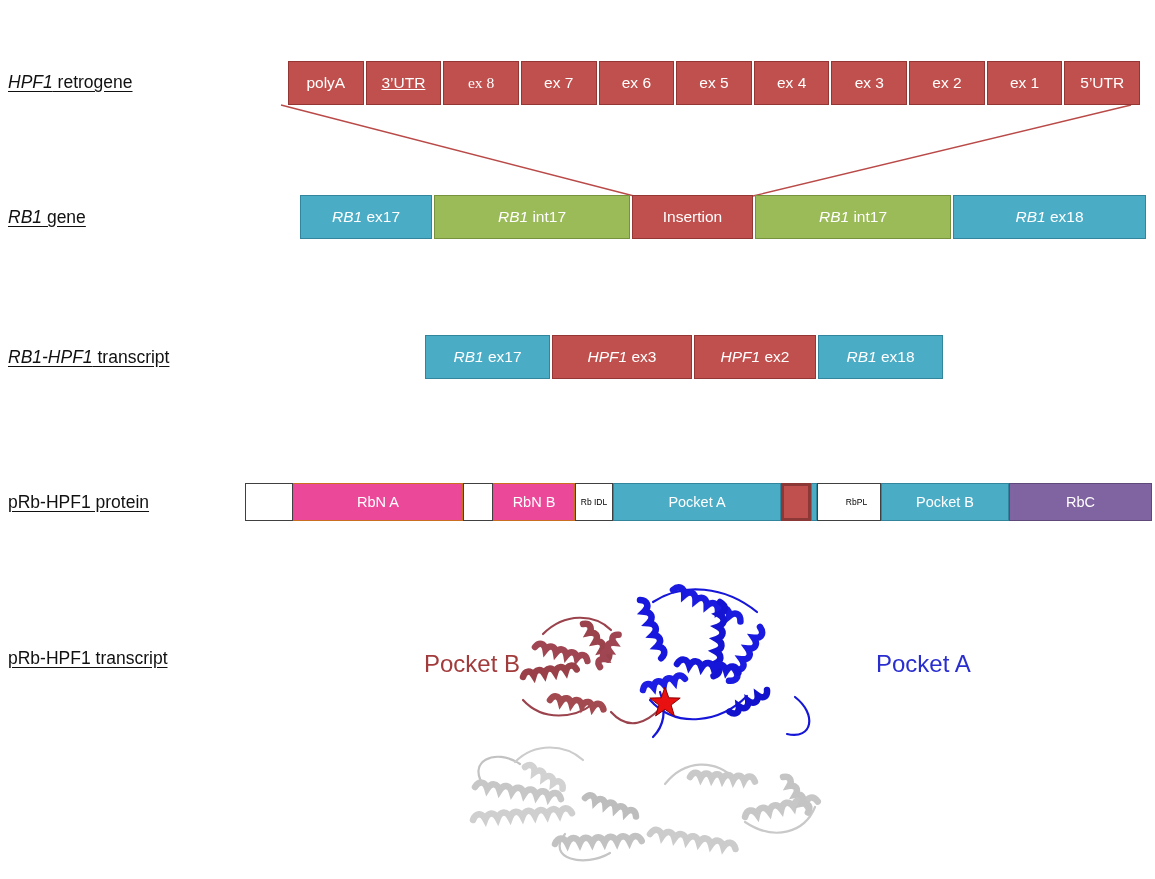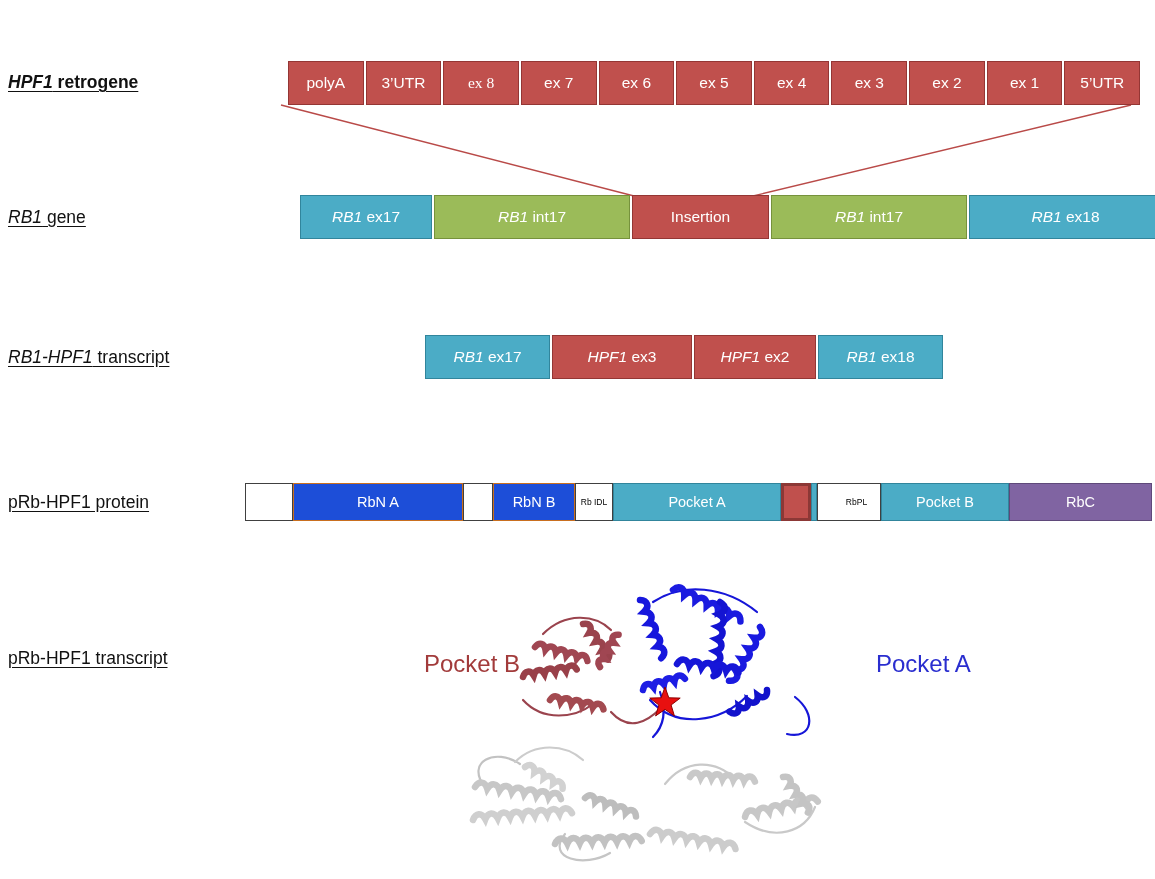--- a/index.html
+++ b/index.html
@@ -22,21 +22,21 @@
     display:flex;align-items:center;justify-content:center;
     color:#ffffff;font-size:15.5px;
     border:1px solid transparent;
     box-sizing:border-box;
     height:44px;
     white-space:pre;
   }
   .c-red{background:#C0504D;border-color:#943634;}
   .c-teal{background:#4BACC6;border-color:#31859C;}
   .c-green{background:#9BBB59;border-color:#76923C;}
-  .c-orange{background:#1d4ed8;border-color:#D87F2A;}
+  .c-orange{background:#ec4899;border-color:#D87F2A;}
   .c-purple{background:#8064A2;border-color:#5F497A;}
   .c-white{background:#ffffff;border-color:#404040;color:#000;}
   .protein-bar{position:absolute;display:flex;z-index:2;}
   .pseg{
     display:flex;align-items:center;justify-content:center;
     height:38px;box-sizing:border-box;
     color:#fff;font-size:14.5px;
     border:1px solid #404040;
     white-space:pre;
   }
@@ -56,40 +56,40 @@
 </head>
 <body>
 
 <div id="figure">
 
   <svg id="connector-svg" width="1155" height="879">
     <line x1="281" y1="105" x2="634" y2="196" stroke="#B94A48" stroke-width="1.4"></line>
     <line x1="1131" y1="105" x2="753" y2="196" stroke="#B94A48" stroke-width="1.4"></line>
   </svg>
 
-  <div class="row-label" style="top:72px;font-weight:bold;"><span style="font-style: italic;">HPF1</span><span> retrogene</span></div>
+  <div class="row-label" style="top:72px;"><span style="font-style: italic;">HPF1</span><span> retrogene</span></div>
   <div class="box-row" style="left:280px;top:61px;width:852px;margin-left:8px;">
     <div class="box c-red" style="flex:1;">polyA</div>
-    <div class="box c-red" style="flex:1;">3’UTR</div>
+    <div class="box c-red" style="flex:1;text-decoration:underline;">3’UTR</div>
     <div class="box c-red" style="flex:1;font-family:Liberation Serif, serif;">ex 8</div>
     <div class="box c-red" style="flex:1;">ex 7</div>
     <div class="box c-red" style="flex:1;">ex 6</div>
     <div class="box c-red" style="flex:1;">ex 5</div>
     <div class="box c-red" style="flex:1;">ex 4</div>
     <div class="box c-red" style="flex:1;">ex 3</div>
     <div class="box c-red" style="flex:1;">ex 2</div>
     <div class="box c-red" style="flex:1;">ex 1</div>
     <div class="box c-red" style="flex:1;">5’UTR</div>
   </div>
 
   <div class="row-label" style="top:207px;"><span style="font-style: italic;">RB1</span><span> gene</span></div>
   <div class="box-row" style="left:300px;top:195px;">
     <div class="box c-teal" style="width:132px;"><span style="font-style: italic;">RB1</span><span> ex17</span></div>
     <div class="box c-green" style="width:196px;"><span style="font-style: italic;">RB1</span><span> int17</span></div>
-    <div class="box c-red" style="width:137px;"><span>Insertion</span></div>
+    <div class="box c-red" style="width:121px;"><span>Insertion</span></div>
     <div class="box c-green" style="width:196px;"><span style="font-style: italic;">RB1</span><span> int17</span></div>
     <div class="box c-teal" style="width:193px;"><span style="font-style: italic;">RB1</span><span> ex18</span></div>
   </div>
 
   <div class="row-label" style="top:347px;"><span style="font-style: italic;">RB1-HPF1</span><span> transcript</span></div>
   <div class="box-row" style="left:425px;top:335px;">
     <div class="box c-teal" style="width:125px;"><span style="font-style: italic;">RB1</span><span> ex17</span></div>
     <div class="box c-red" style="width:140px;"><span style="font-style: italic;">HPF1</span><span> ex3</span></div>
     <div class="box c-red" style="width:122px;"><span style="font-style: italic;">HPF1</span><span> ex2</span></div>
     <div class="box c-teal" style="width:125px;"><span style="font-style: italic;">RB1</span><span> ex18</span></div>

